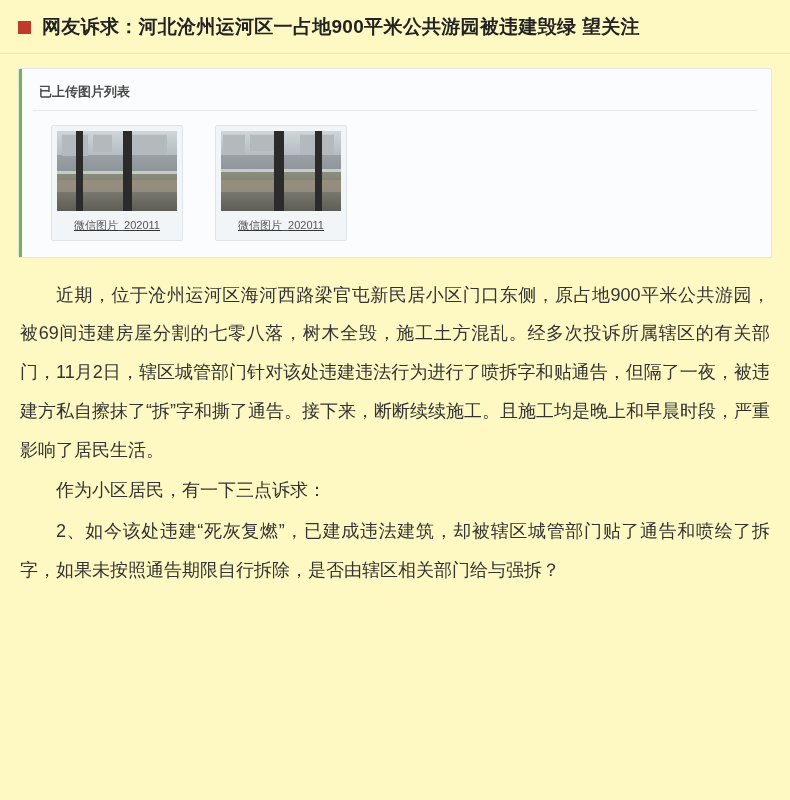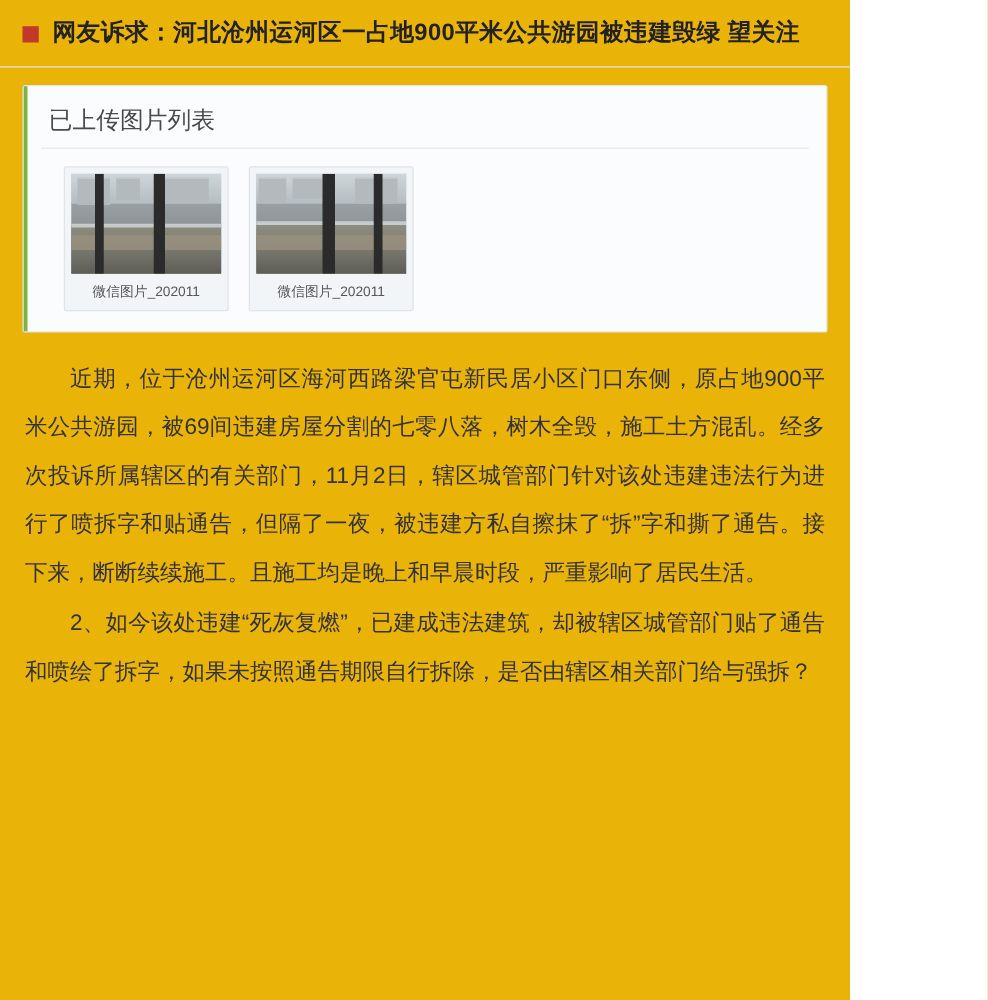--- a/index.html
+++ b/index.html
@@ -8,24 +8,24 @@
     background: #ffffff;
   }
   body {
     width: 790px;
     height: 800px;
     font-family: "Liberation Sans", sans-serif;
     color: #333333;
     overflow: hidden;
   }
   .page {
-    width: 680px;
+    width: 790px;
     height: 800px;
     box-sizing: border-box;
-    background: #eab308;
+    background: #fef9c3;
     position: relative;
   }
   
   .title-bar {
     display: flex;
     align-items: center;
     padding: 16px 18px 14px 18px;
     border-bottom: 1px solid #e4e4e4;
   }
   .title-marker {
@@ -54,31 +54,32 @@
   }
   .upload-panel-accent {
     position: absolute;
     left: 0;
     top: 0;
     bottom: 0;
     width: 3px;
     background: #7cb342;
   }
   .upload-title {
-    font-size: 19px;
-    font-weight: normal;
+    font-size: 13px;
+    font-weight: bold;
     color: #4a4a4a;
     border-bottom: 1px solid #e6e9ec;
     padding: 2px 0 9px 6px;
     margin-bottom: 14px;
   }
   .thumb-row {
     display: flex;
-    gap: 16px;
+    gap: 32px;
     padding-left: 18px;
+    text-decoration: underline;
   }
   .thumb {
     width: 120px;
     background: #f2f5f7;
     border: 1px solid #dfe4e8;
     border-radius: 2px;
     padding: 5px 5px 0 5px;
     box-sizing: content-box;
   }
   .thumb-img {
@@ -178,16 +179,17 @@
           <span class="ph-pole" style="left:78%;"></span>
         </span>
         <div class="thumb-caption">微信图片_202011</div>
       </div>
 
     </div>
   </div>
 
   <div class="article">
     <p class="indent">近期，位于沧州运河区海河西路梁官屯新民居小区门口东侧，原占地900平米公共游园，被69间违建房屋分割的七零八落，树木全毁，施工土方混乱。经多次投诉所属辖区的有关部门，11月2日，辖区城管部门针对该处违建违法行为进行了喷拆字和贴通告，但隔了一夜，被违建方私自擦抹了“拆”字和撕了通告。接下来，断断续续施工。且施工均是晚上和早晨时段，严重影响了居民生活。</p>
+    <p class="indent">作为小区居民，有一下三点诉求：</p>
     <p class="indent">2、如今该处违建“死灰复燃”，已建成违法建筑，却被辖区城管部门贴了通告和喷绘了拆字，如果未按照通告期限自行拆除，是否由辖区相关部门给与强拆？</p>
   </div>
 
 </div>
 
 </body></html>

